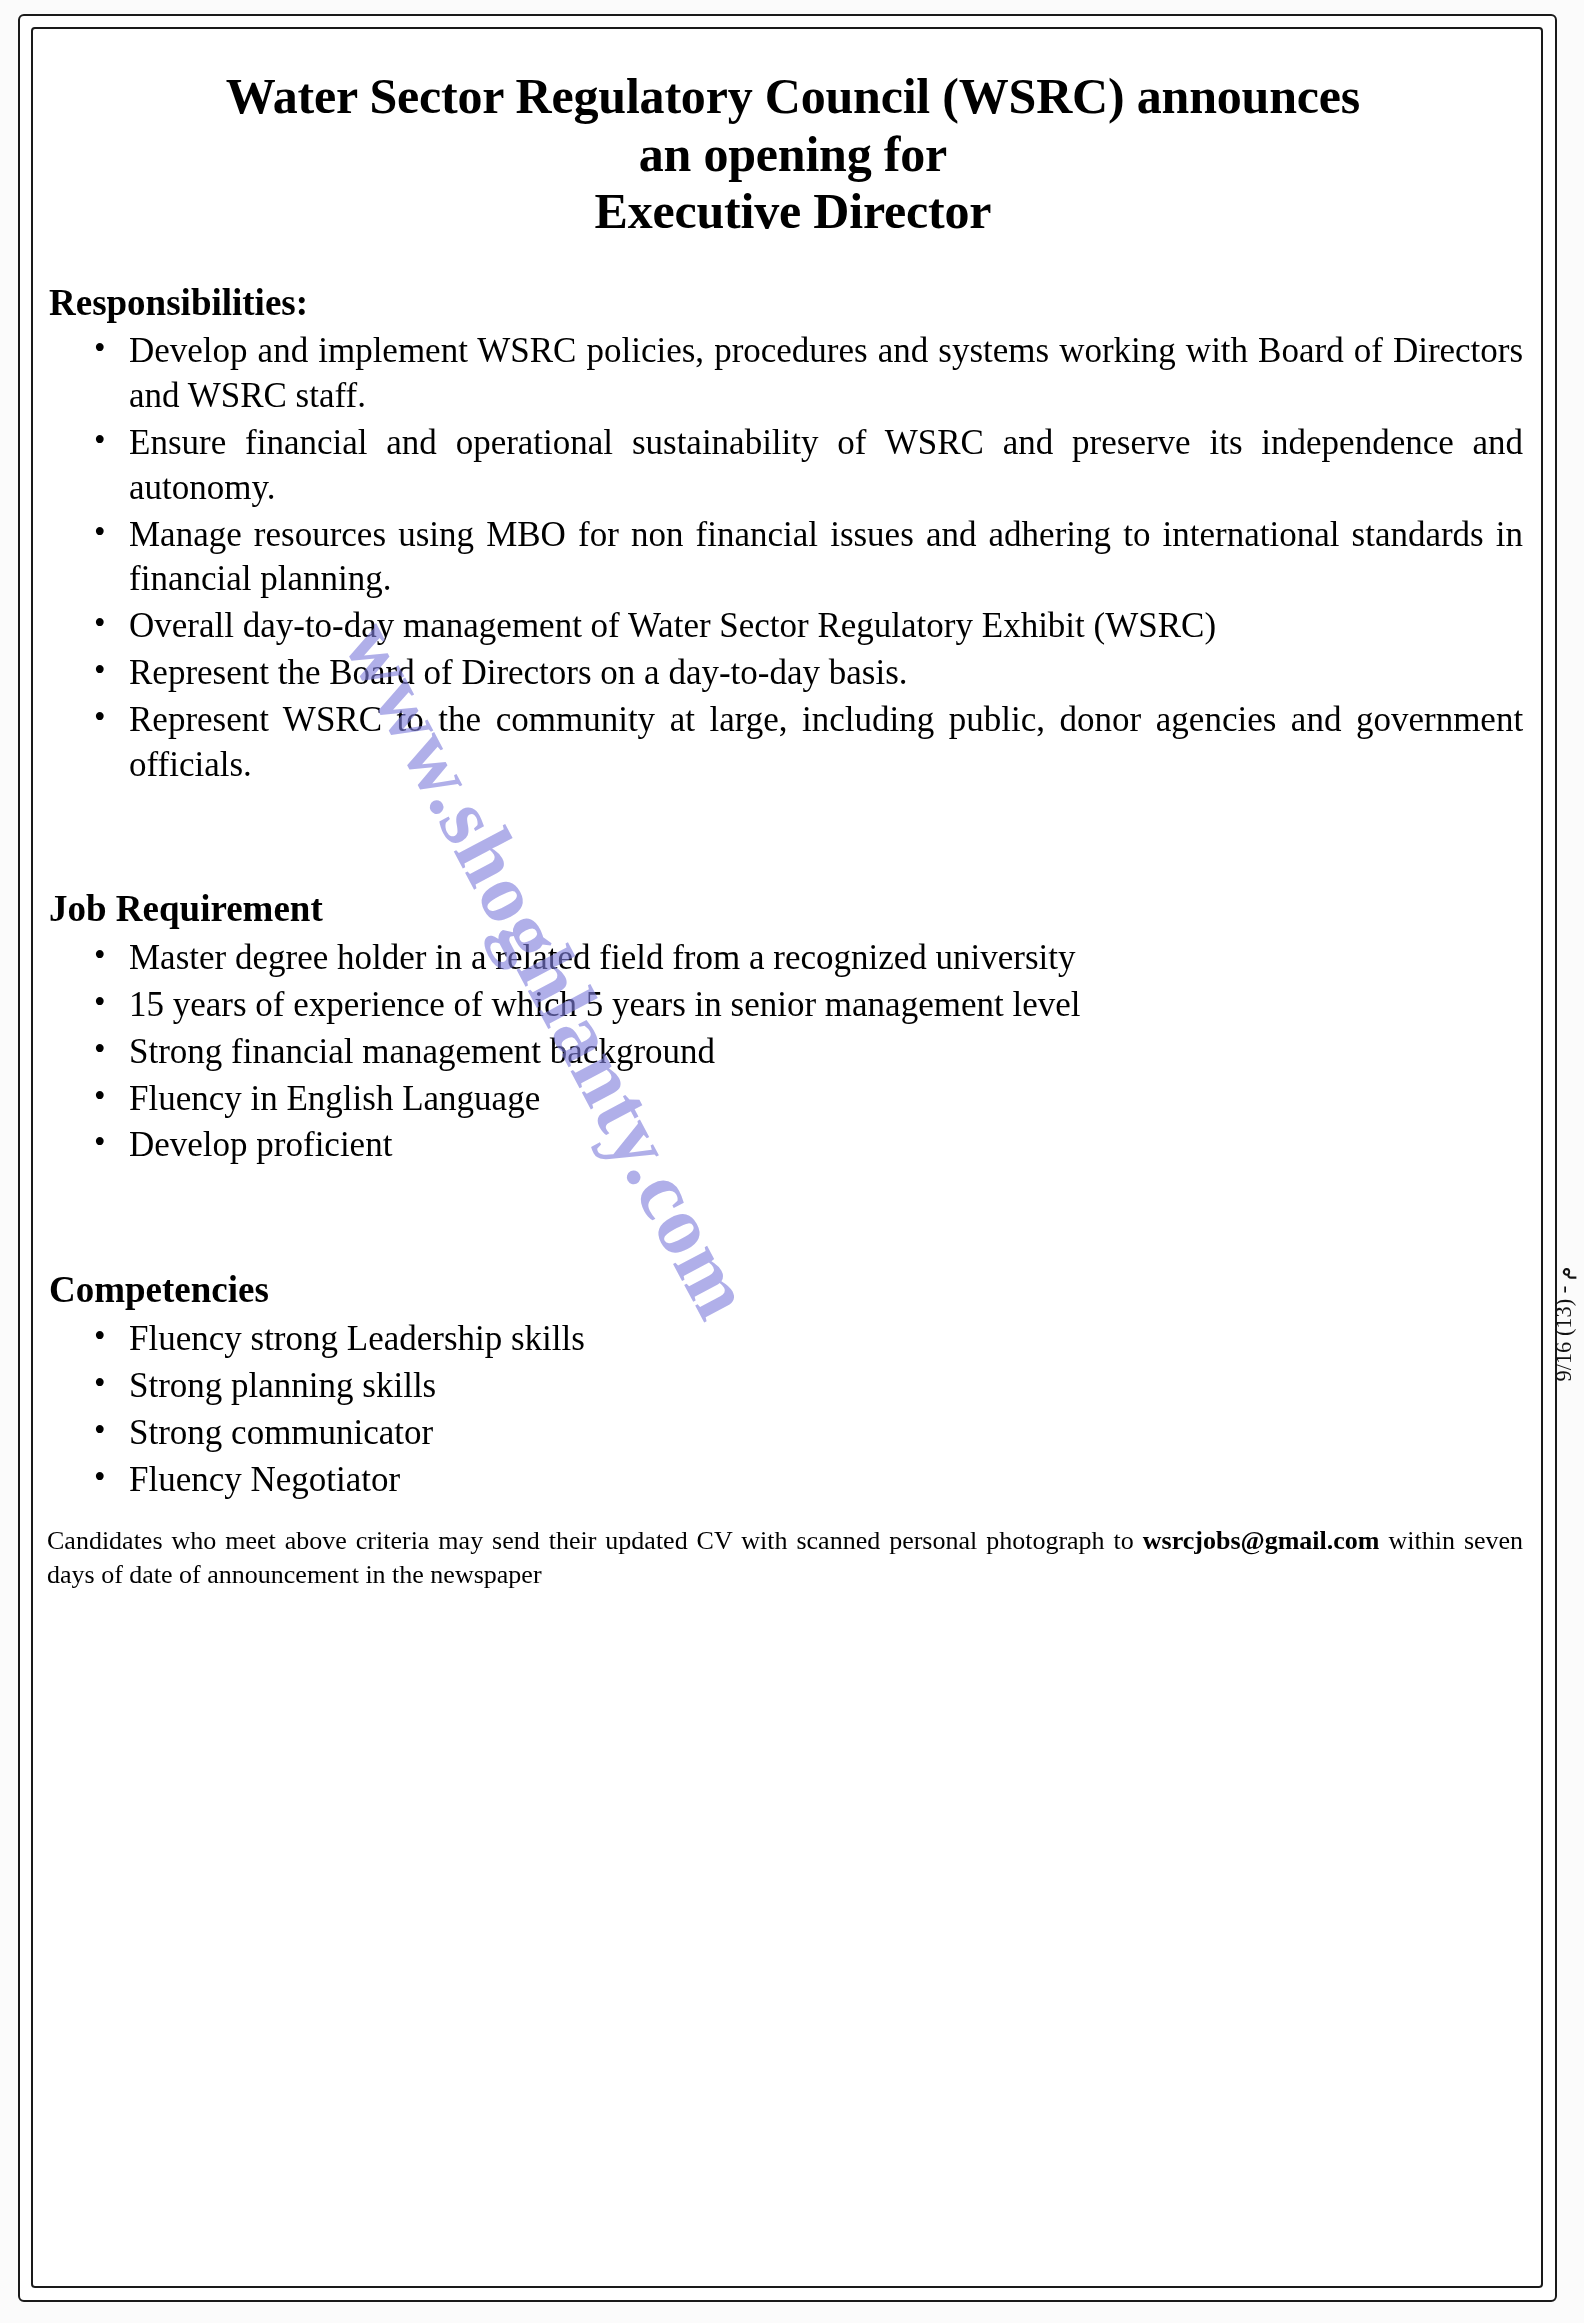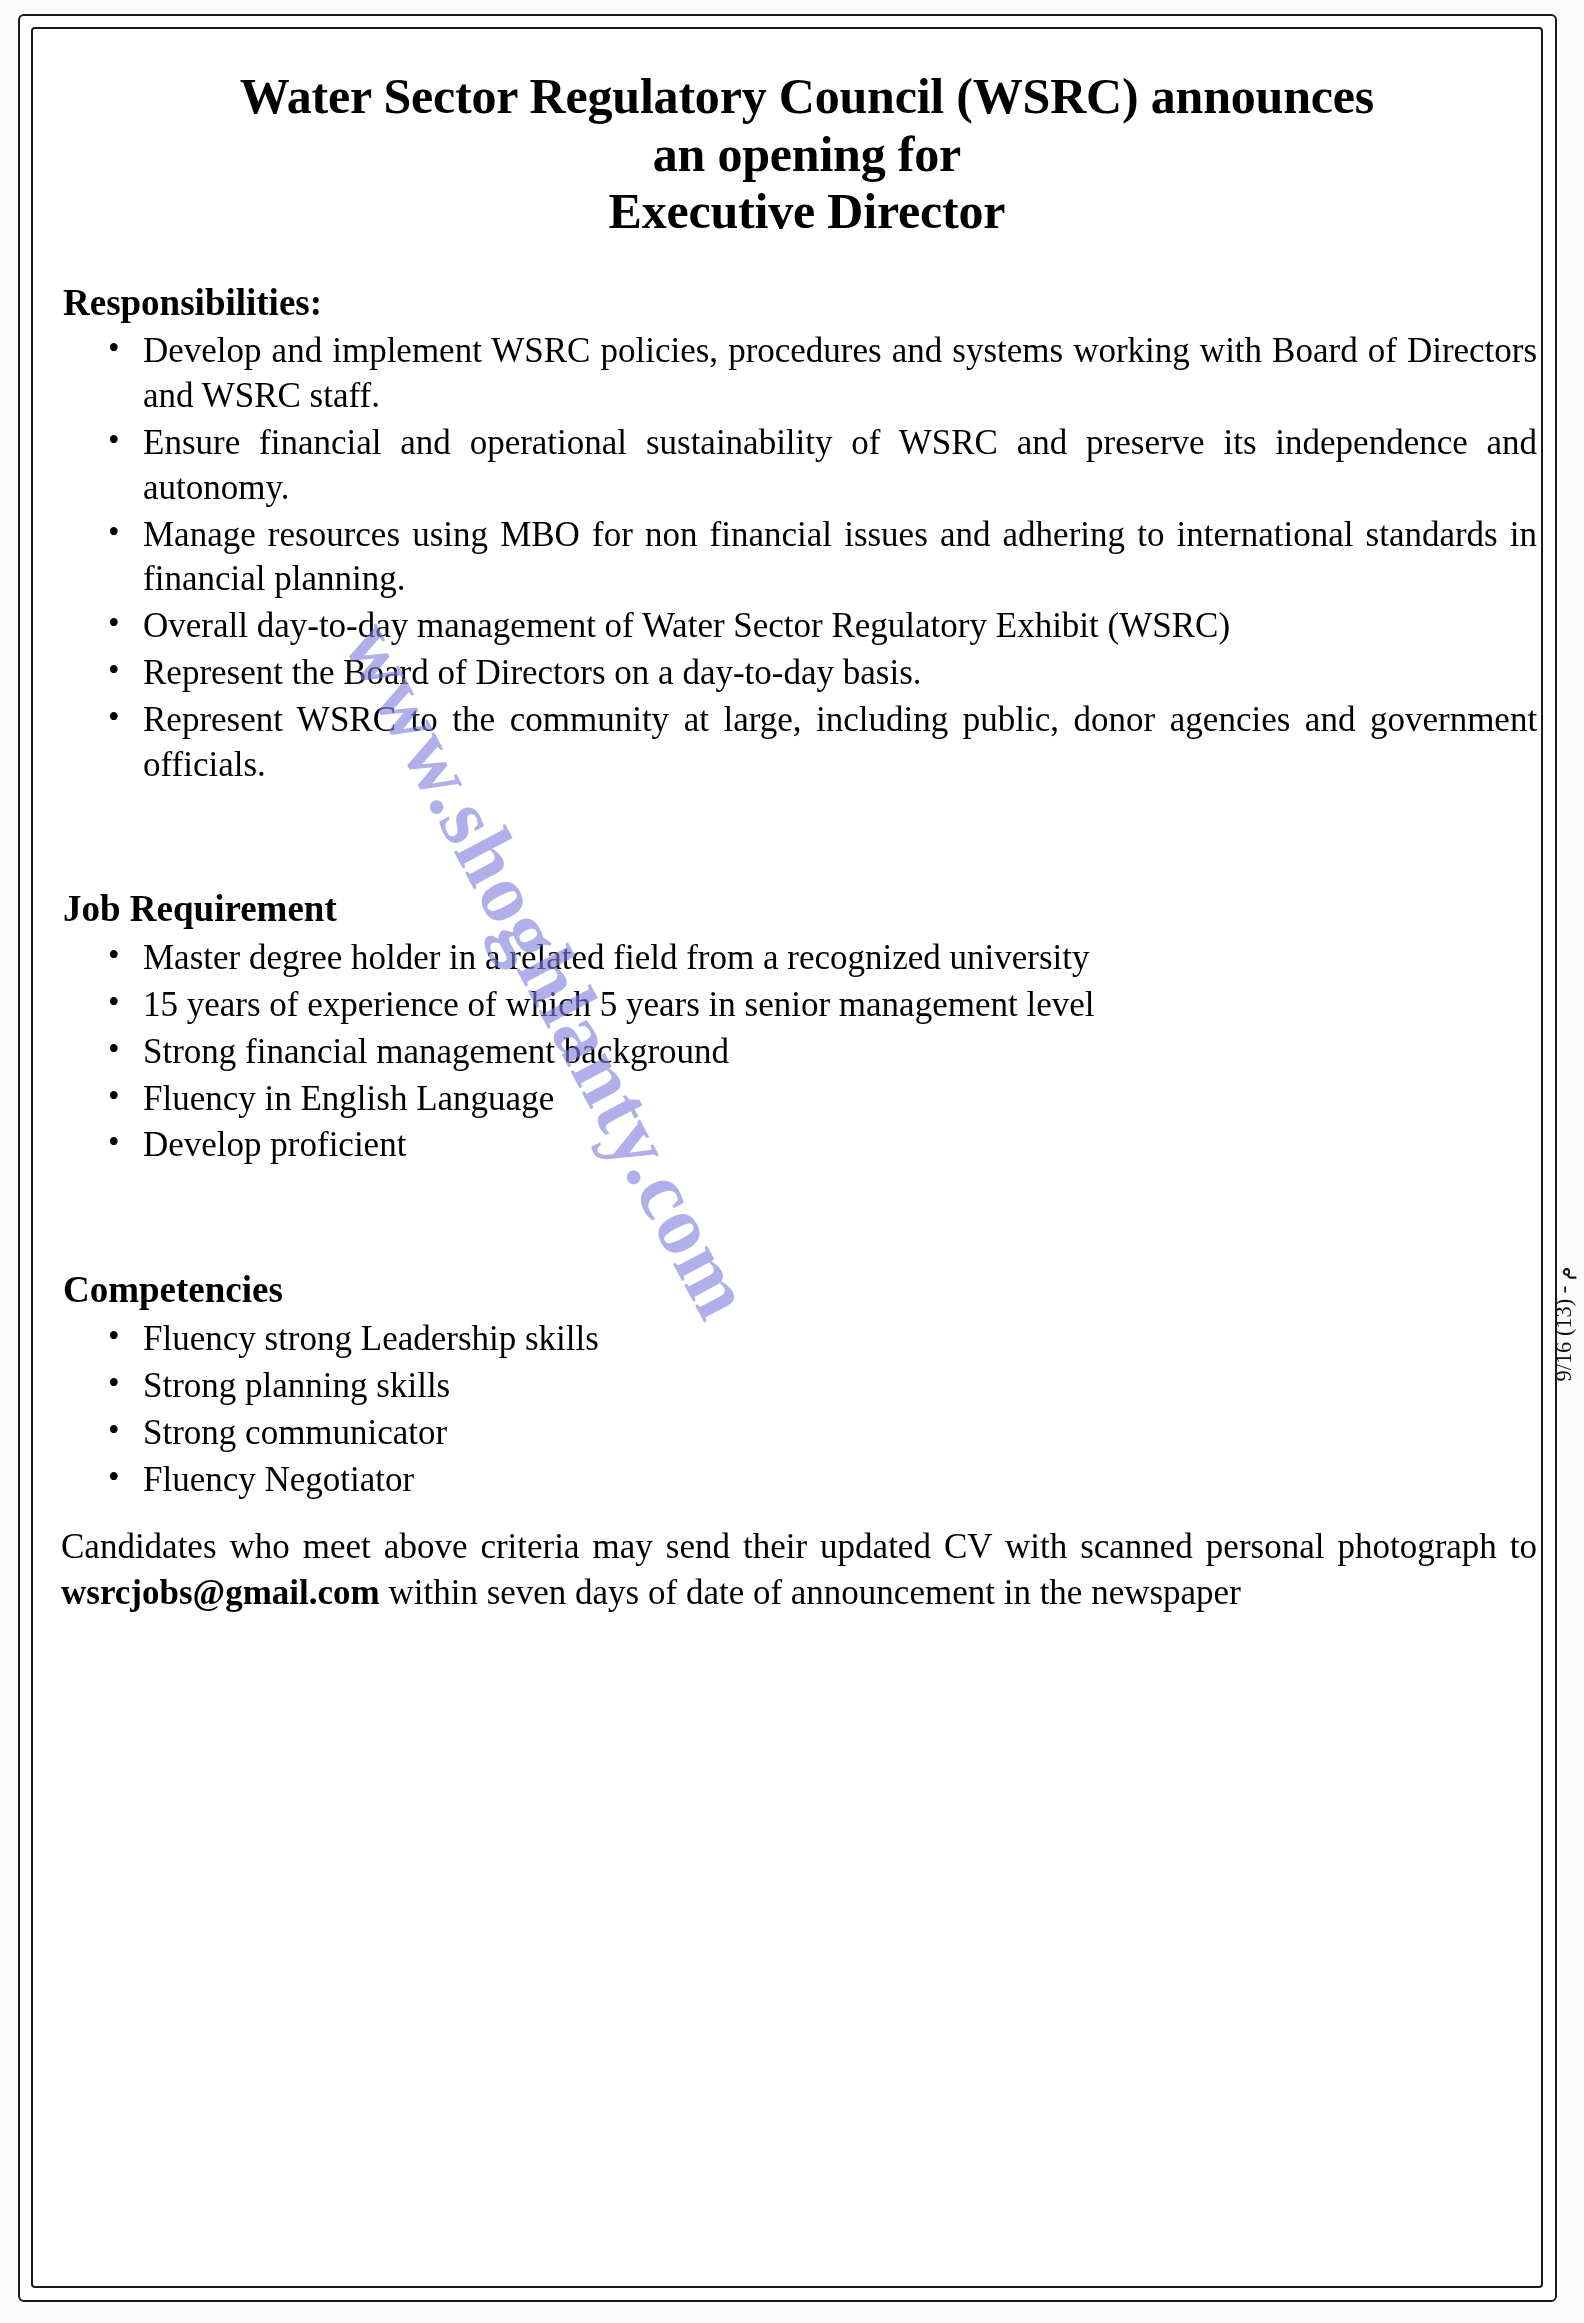--- a/index.html
+++ b/index.html
@@ -43,21 +43,21 @@
     width: 1512px;
     height: 2261px;
     border: 2px solid #1a1a1a;
     border-radius: 3.9px;
     box-sizing: border-box;
     background: #ffffff;
   }
 
   .content {
     position: absolute;
-    left: 61px;
+    left: 47px;
     top: 68px;
     width: 1482px;
     box-sizing: border-box;
     padding: 0 0 0 0;
   }
 
   .title {
     text-align: center;
     font-weight: bold;
     font-size: 50px;
@@ -103,21 +103,21 @@
   ul.bullets li .btxt {
     display: block;
   }
   ul.bullets.justify li .btxt {
     text-align: justify;
     text-align-last: left;
     padding-right: 5.9px;
   }
 
   .closing {
-    font-size: 35px;
+    font-size: 26px;
     line-height: 1.33;
     text-align: justify;
     text-align-last: left;
     margin-top: 21.5px;
     padding-right: 5.9px;
   }
   .closing b { font-weight: bold; }
 
   
   .side-code {

